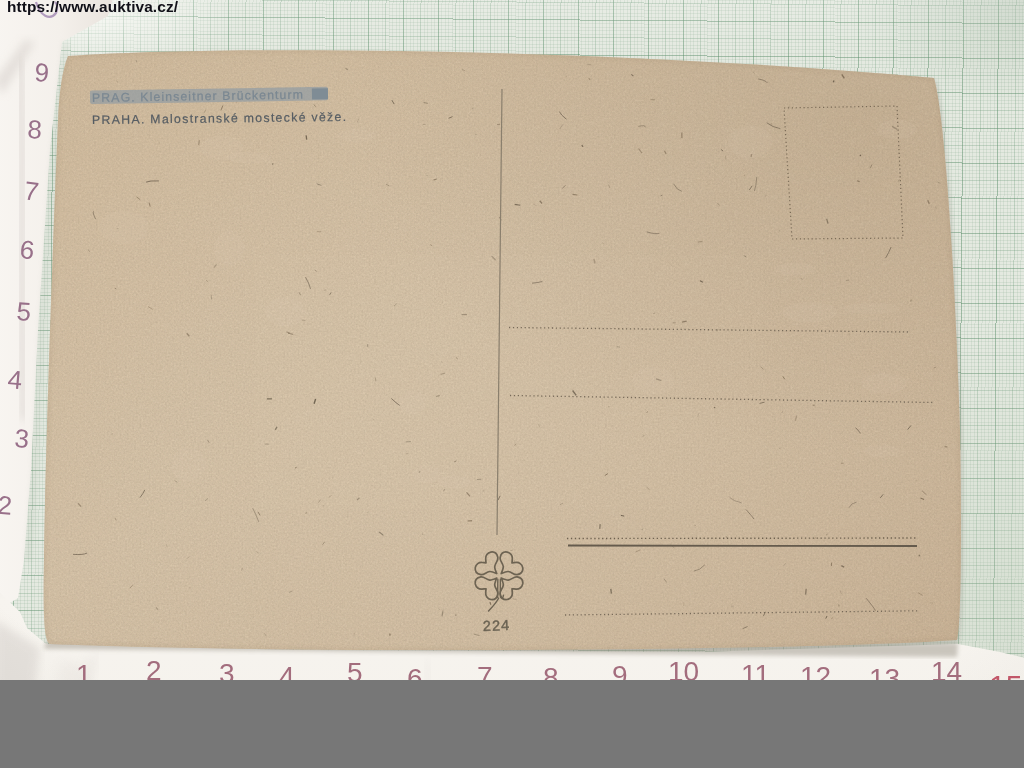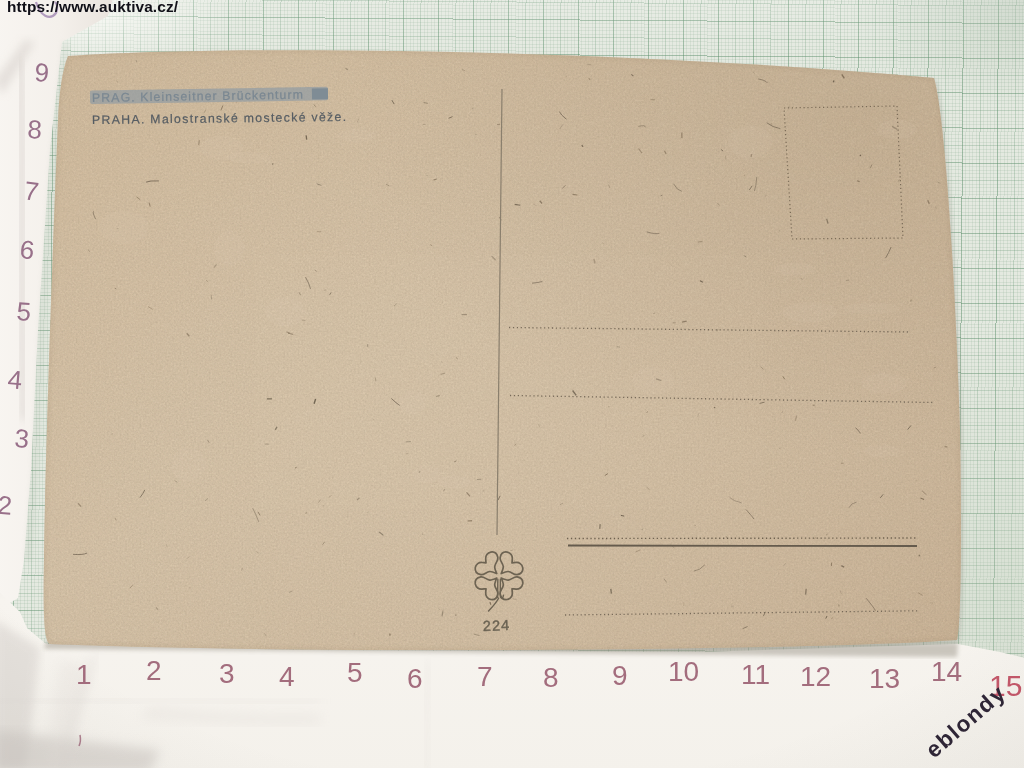--- a/index.html
+++ b/index.html
@@ -1,16 +1,16 @@
 <!DOCTYPE html>
 <html><head>
 <meta charset="utf-8">
 <style>
 html,body{margin:0;padding:0;background:#777;}
-#scene{position:relative;width:1024px;height:768px;overflow:hidden;background:#0ea5e9;font-family:"Liberation Sans",sans-serif;}
+#scene{position:relative;width:1024px;height:680px;overflow:hidden;background:#0ea5e9;font-family:"Liberation Sans",sans-serif;}
 #grid{position:absolute;left:-20px;top:-20px;width:1070px;height:810px;
 background-color:#e4e9e0;
 background-image:
  repeating-linear-gradient(90deg, rgba(90,140,105,0.32) 0px, rgba(90,140,105,0.32) 1px, transparent 1px, transparent 35px),
  repeating-linear-gradient(0deg, rgba(90,140,105,0.3) 0px, rgba(90,140,105,0.3) 1px, transparent 1px, transparent 35px),
  repeating-linear-gradient(90deg, rgba(100,150,115,0.19) 0px, rgba(100,150,115,0.19) 1px, transparent 1px, transparent 17.5px),
  repeating-linear-gradient(0deg, rgba(100,150,115,0.19) 0px, rgba(100,150,115,0.19) 1px, transparent 1px, transparent 17.5px),
  repeating-linear-gradient(90deg, rgba(120,160,130,0.15) 0px, rgba(120,160,130,0.15) 1px, transparent 1px, transparent 3.5px),
  repeating-linear-gradient(0deg, rgba(120,160,130,0.15) 0px, rgba(120,160,130,0.15) 1px, transparent 1px, transparent 3.5px);
 transform:rotate(0.45deg);}

